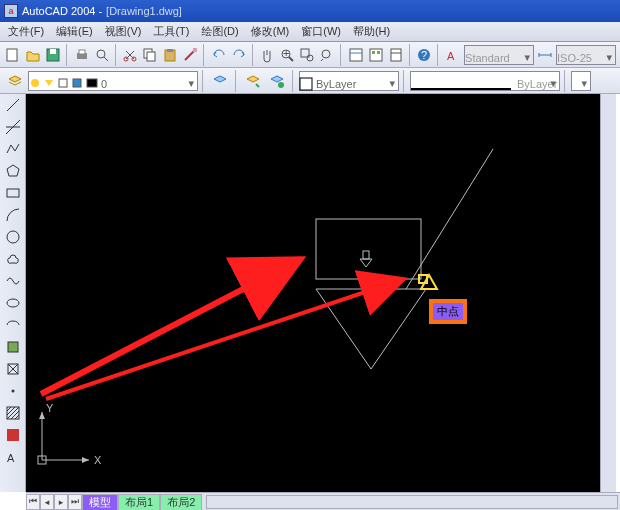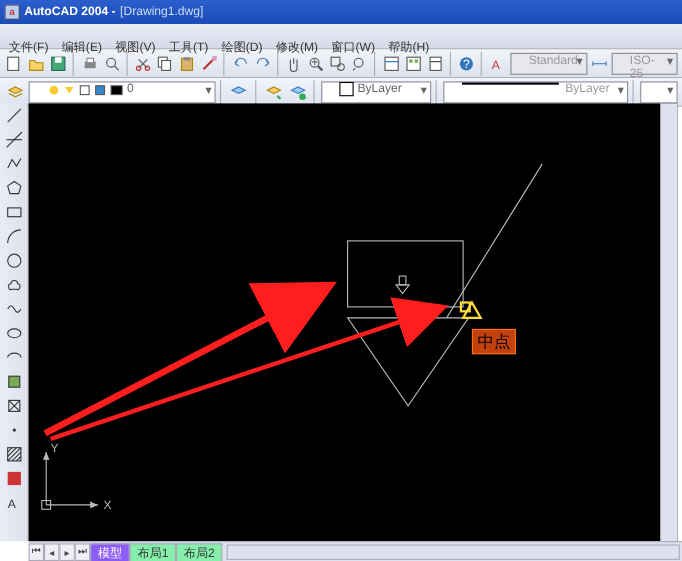--- a/index.html
+++ b/index.html
@@ -1,42 +1,42 @@
 <!DOCTYPE html>
 <html><head>
 <meta charset="utf-8">
 <style>
 *{margin:0;padding:0;box-sizing:border-box;font-family:"Microsoft YaHei",Tahoma,sans-serif;font-size:11px}
 body{background:#fff;width:620px;height:510px;overflow:hidden;position:relative}
 .titlebar{height:22px;background:linear-gradient(#2b5fce,#1a4bb8);display:flex;align-items:center;padding:0 4px;color:#fff}
 .titlebar .icon{width:14px;height:14px;background:#b8cfef;border:1px solid #336;margin-right:4px;display:flex;align-items:center;justify-content:center;color:#c33;font-weight:bold;font-size:9px}
-.titlebar .title{font-weight:bold;color:#fff}
+.titlebar .title{font-weight:normal;color:#fff}
 .titlebar .file{color:#cde;margin-left:4px}
-.menubar{height:20px;background:linear-gradient(#e8ecf6,#d6dae8);display:flex;align-items:flex-start;padding:11px 2px;color:#333;border-bottom:1px solid #999}
+.menubar{height:20px;background:linear-gradient(#e8ecf6,#d6dae8);display:flex;align-items:flex-start;padding:0 2px;color:#333;border-bottom:1px solid #999}
 .menubar span{padding:2px 6px;cursor:default}
 .toolbar{height:26px;background:linear-gradient(#f2f4fa,#dde2ee);display:flex;align-items:center;border-bottom:1px solid #aab;padding:0 4px;gap:2px;overflow:hidden}
 .tbtn{width:22px;height:22px;border:1px solid transparent;display:flex;align-items:center;justify-content:center;color:#555}
 .sep{width:3px;height:22px;border-left:1px solid #aab;margin:0 2px}
-.drop{height:20px;background:#fff;border:1px solid #889;display:flex;align-items:flex-start;padding:0 16px;color:#666;min-width:90px;position:relative}
+.drop{height:20px;background:#fff;border:1px solid #889;display:flex;align-items:flex-end;padding:0 0;color:#666;min-width:90px;position:relative}
 .drop::after{content:"▾";position:absolute;right:3px;color:#666}
 .drop.dis{background:#e6e8ee;color:#999}
 .workspace{position:absolute;top:94px;bottom:18px;left:0;right:4px;display:flex}
 .lefttool{width:26px;background:linear-gradient(90deg,#e8ecf6,#dde2ee);border-right:1px solid #aab;display:flex;flex-direction:column;align-items:center;padding-top:2px;gap:4px}
 .lbtn{width:20px;height:18px;display:flex;align-items:center;justify-content:center;color:#333}
 .canvas{flex:1;background:#000;position:relative;overflow:hidden}
 .scrollb{position:absolute;right:4px;top:94px;bottom:18px;width:16px;background:#dde2ee;border-left:1px solid #aab}
 .tabbar{position:absolute;bottom:0;left:26px;right:0;height:18px;background:#dde2ee;border-top:1px solid #aab;display:flex;align-items:center}
 .navbtns{display:flex}
 .navbtn{width:14px;height:16px;background:#eef0f6;border:1px solid #aab;display:flex;align-items:center;justify-content:center;color:#444;font-size:9px}
 .tab{height:16px;padding:0 6px;background:#86efac;border:1px solid #aab;border-bottom:none;display:flex;align-items:center;color:#333}
 .tab.active{background:#8b5cf6;color:#fff}
 .hscroll{flex:1;height:14px;background:#dde2ee;border:1px solid #aab;margin-left:4px;margin-right:2px}
 .ucs{position:absolute;left:8px;bottom:10px;color:#bbb;font-size:10px}
 svg{overflow:visible}
-.tooltip{position:absolute;background:#c2410c;border:1px solid #f97316;padding:1px 4px;color:#000;font-size:15px}
+.tooltip{position:absolute;background:#8b5cf6;border:4px solid #f97316;padding:1px 4px;color:#000;font-size:11px}
 .linetype{width:100px;height:2px;background:#000;display:inline-block}
 </style>
 </head>
 <body>
 
 <div class="titlebar">
   <div class="icon">a</div>
   <span class="title">AutoCAD 2004 -</span>
   <span class="file">[Drawing1.dwg]</span>
 </div>

